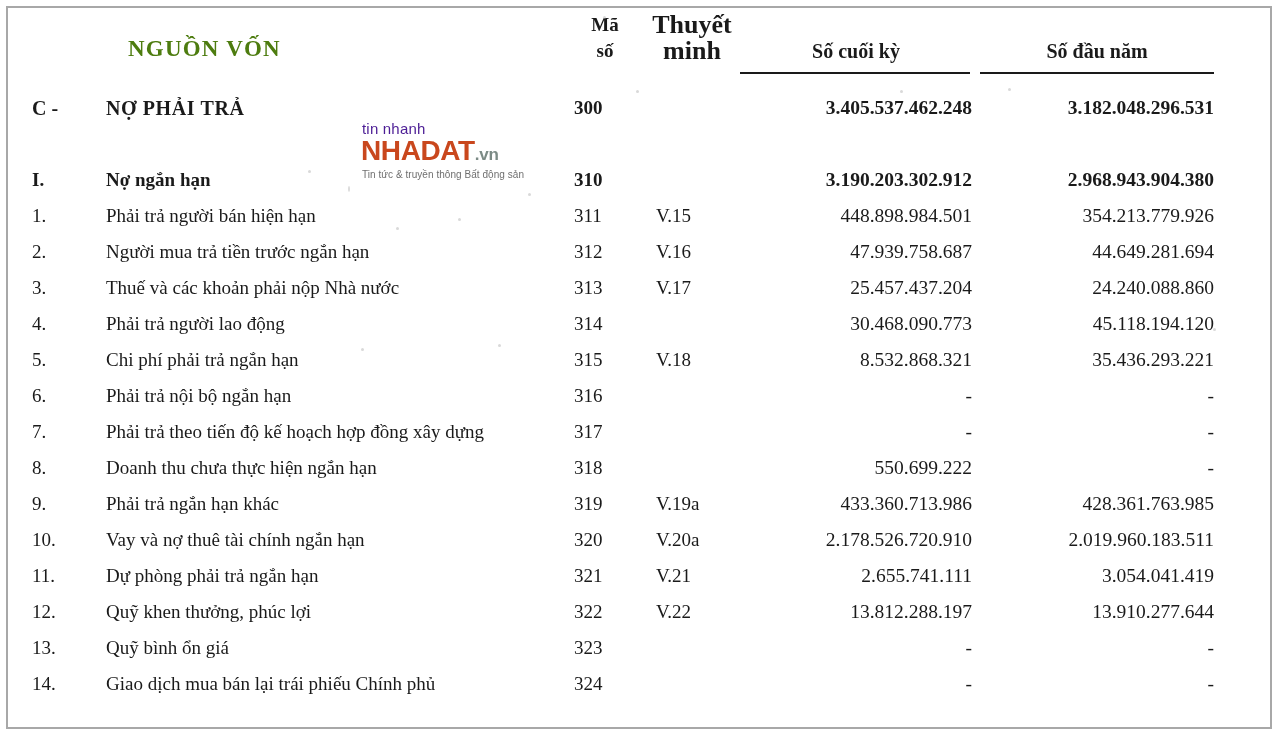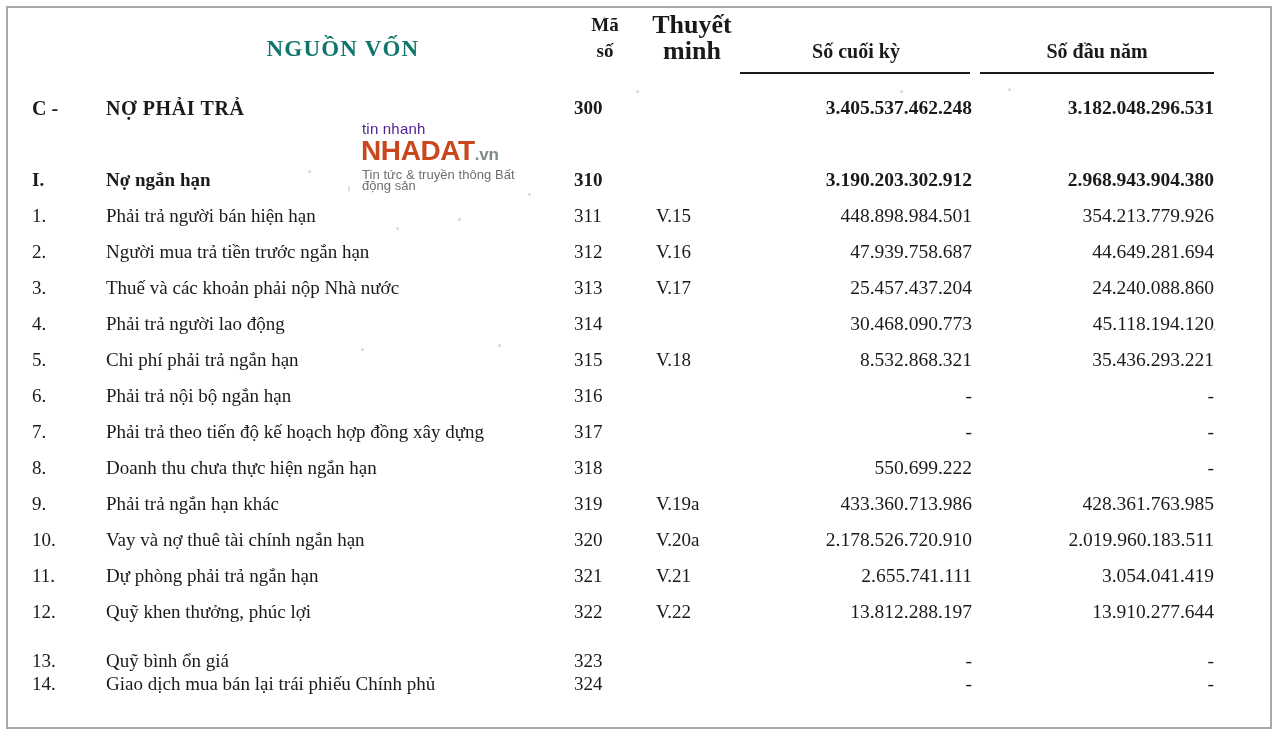--- a/index.html
+++ b/index.html
@@ -33,25 +33,25 @@
     position: absolute;
     left: 0; top: 0;
     width: 100%;
     height: 78px;
   }
   .hdr-title {
     position: absolute;
     left: 120px;
     top: 28px;
     width: 430px;
-    text-align: center;
+    text-align: left;
     font-size: 23px;
     font-weight: bold;
     letter-spacing: 1.2px;
-    color: #0f766e;
+    color: #4d7c0f;
   }
   .hdr-ma {
     position: absolute;
     left: 566px;
     top: 4px;
     width: 62px;
     text-align: center;
     font-size: 19px;
     font-weight: bold;
     line-height: 26px;
@@ -199,21 +199,21 @@
   }
   .wm-vn {
     font-family: "Liberation Sans", sans-serif;
     font-size: 17px;
     font-weight: bold;
     color: #7c8b86;
     letter-spacing: -0.2px;
   }
   .wm-tag {
     font-family: "Liberation Sans", sans-serif;
-    font-size: 13px;
+    font-size: 10px;
     color: #6f6f6f;
     letter-spacing: 0.05px;
     padding-left: 2px;
     line-height: 11px;
   }
 
   
   .speck {
     position: absolute;
     background: #b9b9b9;
@@ -352,21 +352,21 @@
         <div class="c-prev">3.054.041.419</div>
       </div>
       <div class="row level-n" style="top: 588px; padding-left: 12px;">
         <div class="c-idx">12.</div>
         <div class="c-label">Quỹ khen thưởng, phúc lợi</div>
         <div class="c-code">322</div>
         <div class="c-note">V.22</div>
         <div class="c-cur">13.812.288.197</div>
         <div class="c-prev">13.910.277.644</div>
       </div>
-      <div class="row level-n" style="top: 624px; margin-top: 13px;">
+      <div class="row level-n" style="top: 624px;">
         <div class="c-idx">13.</div>
         <div class="c-label">Quỹ bình ổn giá</div>
         <div class="c-code">323</div>
         <div class="c-note"></div>
         <div class="c-cur dash">-</div>
         <div class="c-prev dash">-</div>
       </div>
       <div class="row level-n" style="top: 660px;">
         <div class="c-idx">14.</div>
         <div class="c-label">Giao dịch mua bán lại trái phiếu Chính phủ</div>

